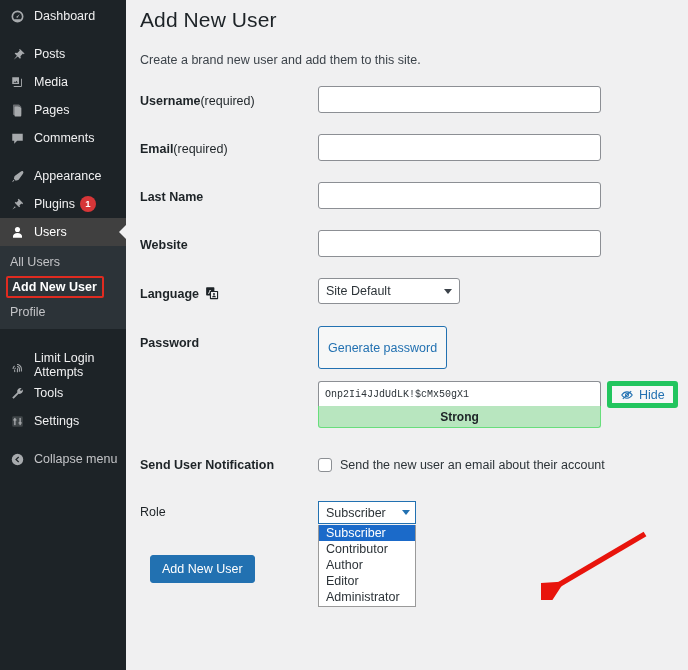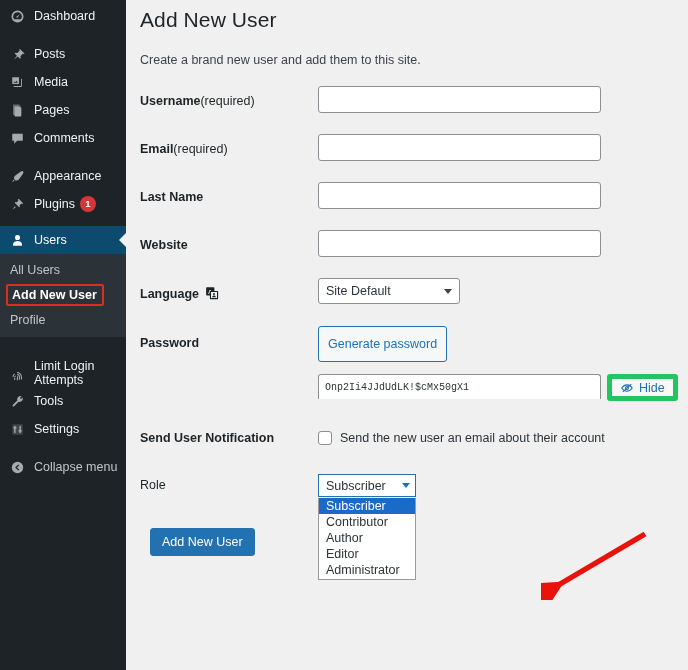--- a/index.html
+++ b/index.html
@@ -31,21 +31,21 @@
   .menu-item .mi-label { white-space: nowrap; }
   .menu-item.two-line { height: 40px; align-items: flex-end; }
   .menu-item.two-line .mi-label { white-space: normal; line-height: 1.15; }
   .menu-item .ico {
     width: 20px; height: 20px;
     margin-right: 7px;
     flex: 0 0 20px;
     display: flex; align-items: center; justify-content: center;
     color: #a7aaad;
   }
-  .menu-item.current { background: #0c4a6e; color: #fff; margin-top: 8px; }
+  .menu-item.current { background: #404040; color: #fff; }
   .menu-item.current .ico { color: #fff; }
   .menu-item.current::after {
     content: "";
     position: absolute; right: -1px; top: 50%;
     transform: translateY(-50%);
     border-style: solid;
     border-width: 8px 8px 8px 0;
     border-color: transparent #f0f0f1 transparent transparent;
   }
   .menu-gap { height: 10px; }
@@ -142,21 +142,21 @@
 
   
   #pw-row { display: flex; align-items: flex-start; }
   #pw-row .flabel { width: 178px; flex: 0 0 178px; font-size: 12.5px; font-weight: bold; color:#1d2327; padding-top: 10px; }
   .btn-secondary {
     background: #f6f7f7;
     border: 1px solid #2271b1;
     color: #2271b1;
     border-radius: 3px;
     font-size: 12.5px;
-    height: 36px;
+    height: 43px;
     padding: 0 9px;
     font-family: "Liberation Sans", sans-serif;
     cursor: pointer;
   }
   #pw-field-wrap { display: flex; align-items: flex-start; margin-top: 12px; }
   #pw-stack { width: 283px; }
   #pw-input {
     width: 283px; height: 25px;
     border: 1px solid #8c8f94;
     border-bottom: none;
@@ -484,20 +484,21 @@
       
       <div id="pw-row">
         <div class="flabel">
           <span>Password</span>
         </div>
         <div class="ffield">
           <button class="btn-secondary">Generate password</button>
           <div id="pw-field-wrap">
             <div id="pw-stack">
               <input id="pw-input" type="text" value="Onp2Ii4JJdUdLK!$cMx50gX1" style="">
+              <div id="pw-strength">Strong</div>
             </div>
             <div id="hide-btn">
               <span class="eye">
                 <svg width="14" height="14" viewBox="0 0 20 20" fill="none" stroke="#2271b1" stroke-width="1.5">
                     <path d="M2.5 10s3-4.5 7.5-4.5S17.5 10 17.5 10s-3 4.5-7.5 4.5S2.5 10 2.5 10z"></path>
                     <circle cx="10" cy="10" r="2.2"></circle>
                     <path d="M4 15.5L16 4.5"></path>
                   </svg>
               </span>
               <span>Hide</span>

